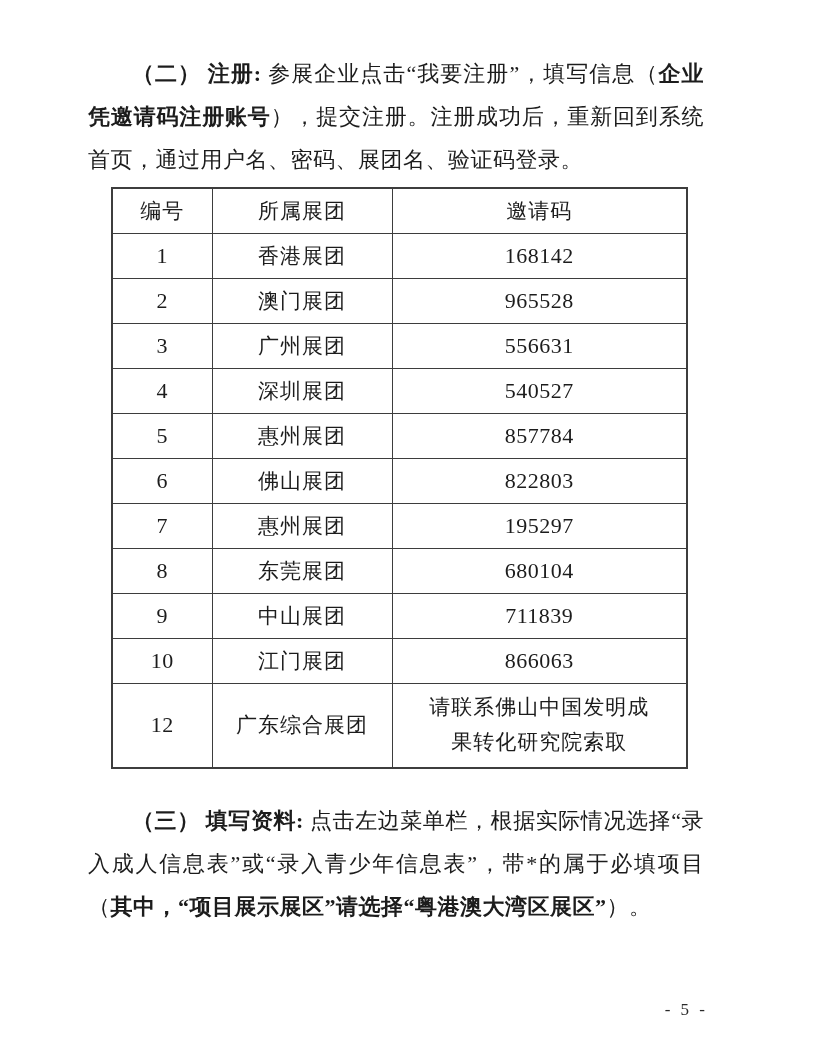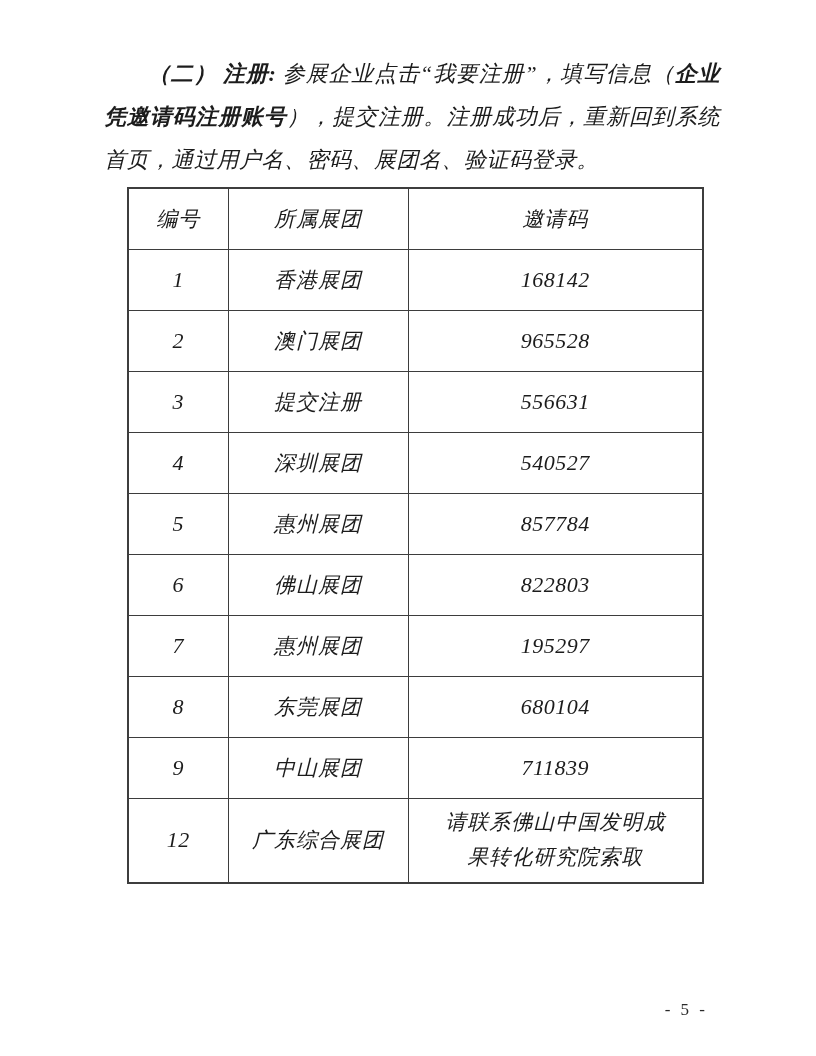--- a/index.html
+++ b/index.html
@@ -8,25 +8,24 @@
     width: 816px;
     height: 1056px;
     margin: 0 auto;
     background: #ffffff;
     font-family: "Liberation Serif", "DejaVu Serif", serif;
     color: #1c1c1c;
     overflow: hidden;
   }
   .body-col {
     position: absolute;
-    left: 104px;
+    left: 88px;
     top: 0;
     width: 616px;
     padding-top: 52px;
-    font-style: italic;
   }
   .para {
     font-size: 22px;
     line-height: 43px;
     text-align: justify;
     text-indent: 2em;
     margin: 0;
     letter-spacing: 0.5px;
   }
   .para .b { font-weight: 700; }
@@ -36,21 +35,21 @@
     width: 577px;
     margin: 6px 0 0 23px;
     border: 2px solid #3d3d3d;
   }
   table.codes td, table.codes th {
     border: 1.5px solid #3d3d3d;
     text-align: center;
     vertical-align: middle;
     font-weight: normal;
     font-size: 21px;
-    padding: 16px 6px;
+    padding: 8px 6px;
     letter-spacing: 1px;
   }
   table.codes .c-num   { width: 100px; }
   table.codes .c-group { width: 180px; }
   table.codes .c-code  { width: 295px; }
   table.codes tr { height: 40px; }
   table.codes tr.tall { height: 84px; }
   table.codes td.numcell, table.codes td.codecell {
     font-size: 22px;
     font-family: "Liberation Serif", "DejaVu Serif", serif;
@@ -92,21 +91,21 @@
         <td>香港展团</td>
         <td class="codecell">168142</td>
       </tr>
       <tr>
         <td class="numcell">2</td>
         <td>澳门展团</td>
         <td class="codecell">965528</td>
       </tr>
       <tr>
         <td class="numcell">3</td>
-        <td>提交注册</td>
+        <td>广州展团</td>
         <td class="codecell">556631</td>
       </tr>
       <tr>
         <td class="numcell">4</td>
         <td>深圳展团</td>
         <td class="codecell">540527</td>
       </tr>
       <tr>
         <td class="numcell">5</td>
         <td>惠州展团</td>
@@ -125,26 +124,32 @@
       <tr>
         <td class="numcell">8</td>
         <td>东莞展团</td>
         <td class="codecell">680104</td>
       </tr>
       <tr>
         <td class="numcell">9</td>
         <td>中山展团</td>
         <td class="codecell">711839</td>
       </tr>
+      <tr>
+        <td class="numcell">10</td>
+        <td>江门展团</td>
+        <td class="codecell">866063</td>
+      </tr>
       <tr class="tall">
         <td class="numcell">12</td>
         <td>广东综合展团</td>
         <td class="wrapcell">请联系佛山中国发明成果转化研究院索取</td>
       </tr>
     </tbody>
       </table>
 
+    <p class="para after-table"><span class="b">（三） 填写资料:</span><span> 点击左边菜单栏，根据实际情况选择“录入成人信息表”或“录入青少年信息表”，带*的属于必填项目（</span><span class="b">其中，“项目展示展区”请选择“粤港澳大湾区展区”</span><span>）。</span></p>
 
 
   </div>
 
   <div class="footer-num">- 5 -</div>
 </div>
 
 </body></html>

